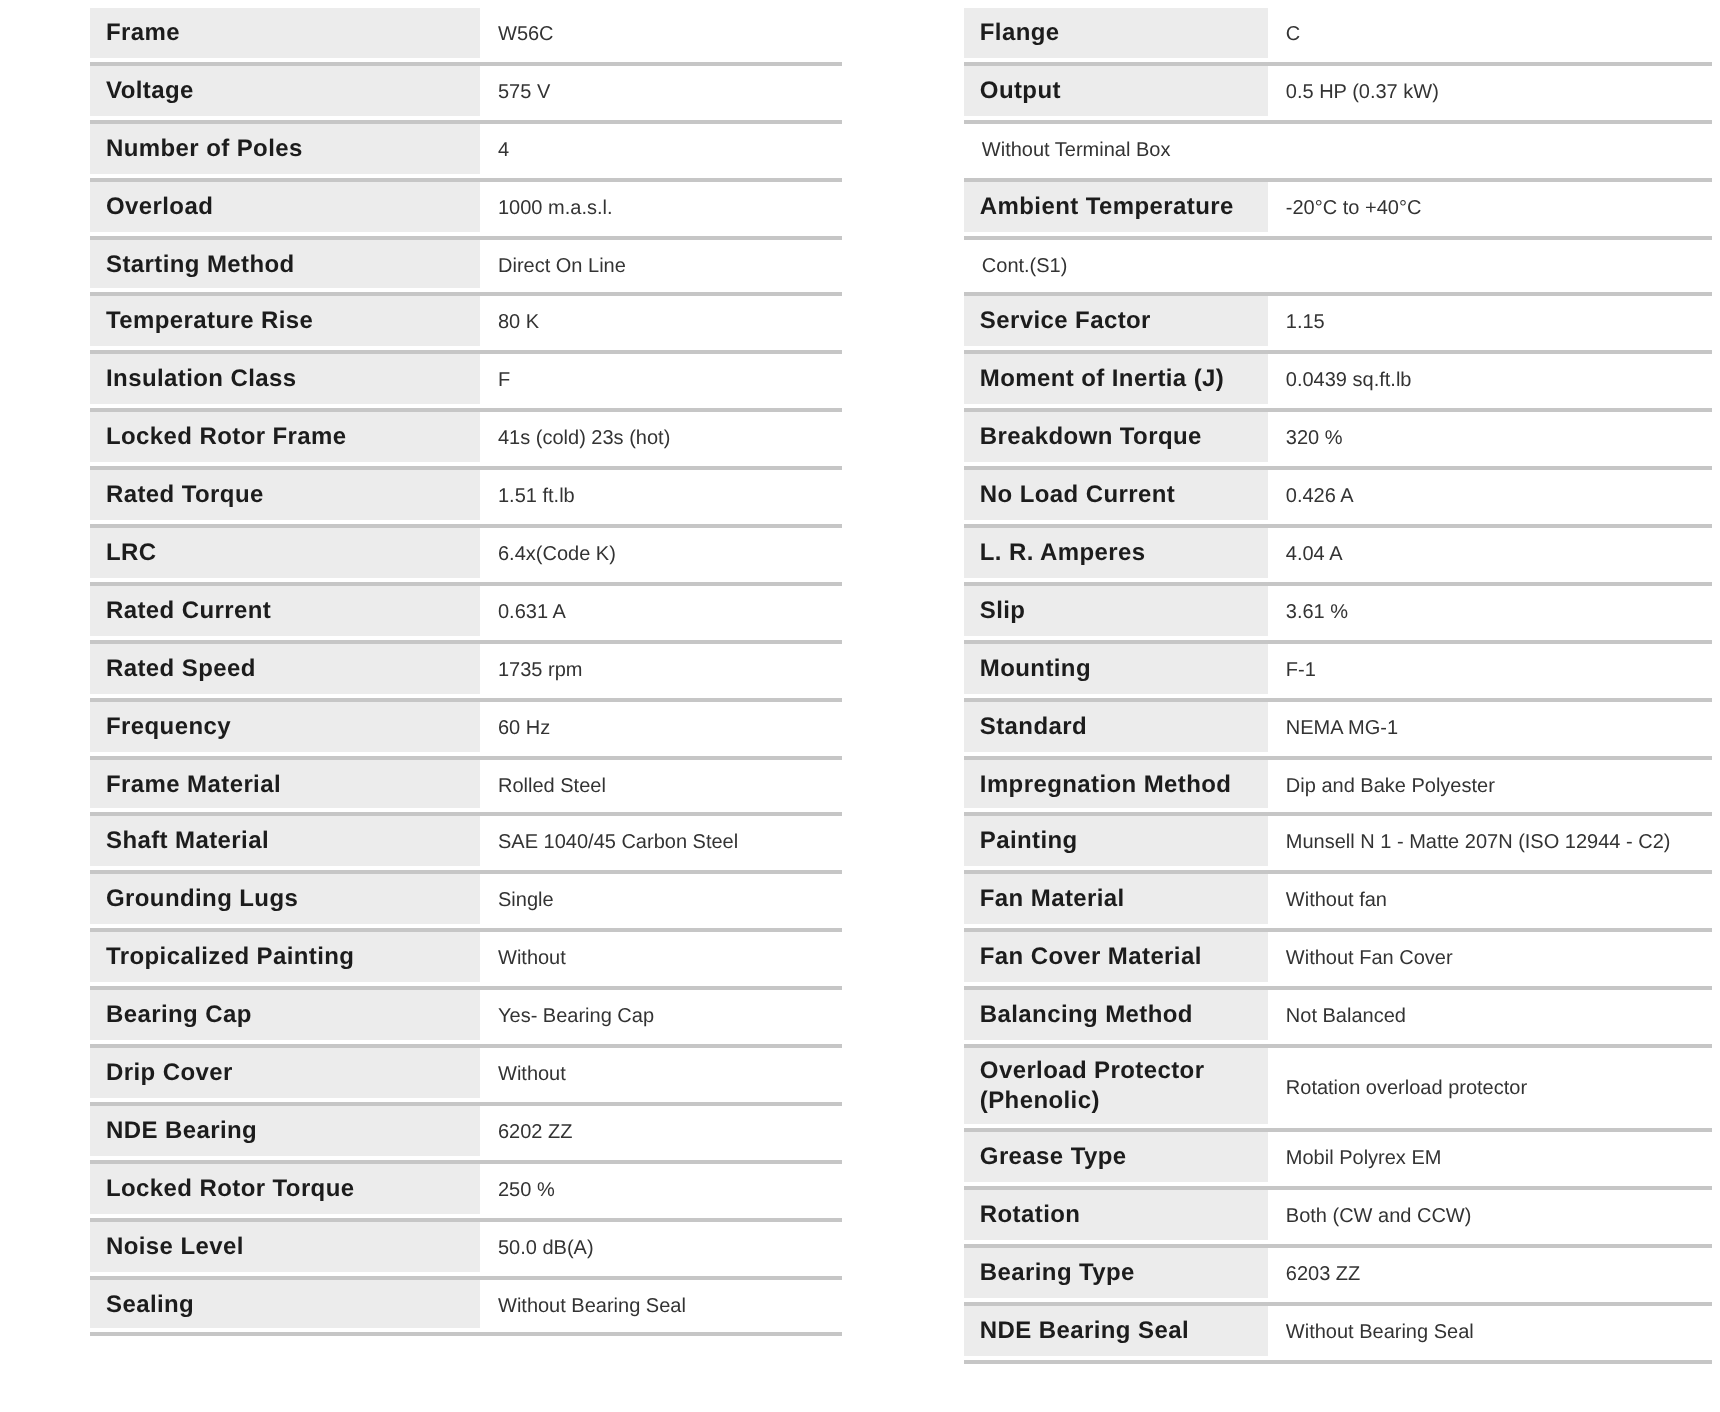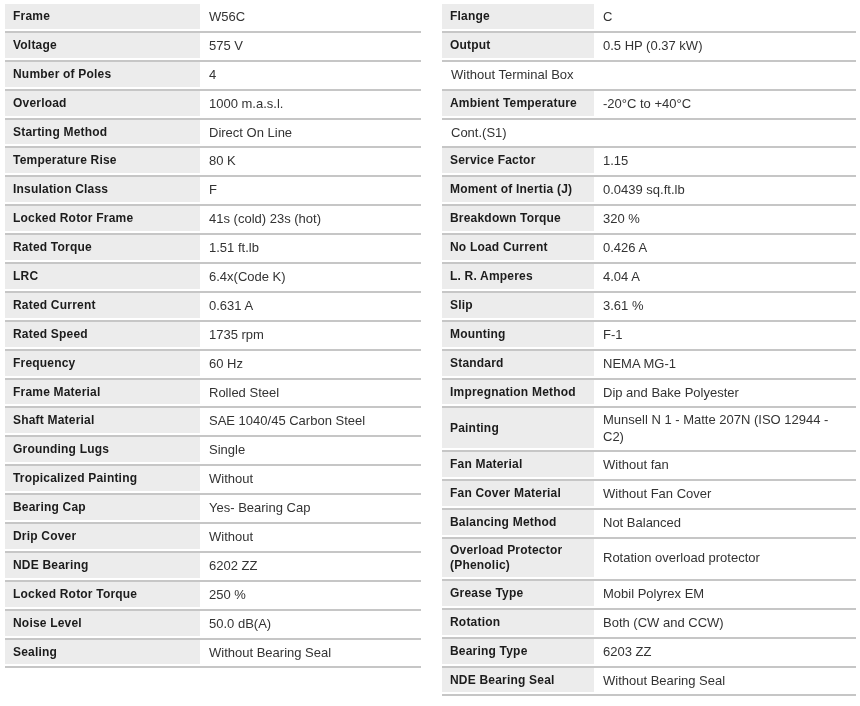--- a/index.html
+++ b/index.html
@@ -14,20 +14,21 @@
     box-sizing: border-box;
     padding: 4px 4px 0 5px;
     display: flex;
     gap: 21px;
     align-items: flex-start;
     background: #ffffff;
   }
   .spec-table {
     display: flex;
     flex-direction: column;
+    margin-left: 40px;
   }
   .spec-table.left  { width: 416px; }
   .spec-table.right { width: 414px; }
 
   .spec-row {
     display: flex;
     align-items: stretch;
     box-sizing: border-box;
     min-height: 28.9px;
     border-bottom: 2px solid var(--divider, #c6c6c6);
@@ -47,21 +48,21 @@
   }
   .spec-table.left  .spec-label { width: 195px; }
   .spec-table.right .spec-label { width: 152px; }
 
   .spec-value {
     box-sizing: border-box;
     flex: 1;
     display: flex;
     align-items: center;
     padding: 4px 10px 4px 9px;
-    font-size: 13px;
+    font-size: 10px;
     font-weight: normal;
     color: var(--value-text, #333333);
     line-height: 1.3;
     background: #ffffff;
   }
 </style>
 </head>
 <body style="background: rgb(255, 255, 255);">
 
 <div class="page">

